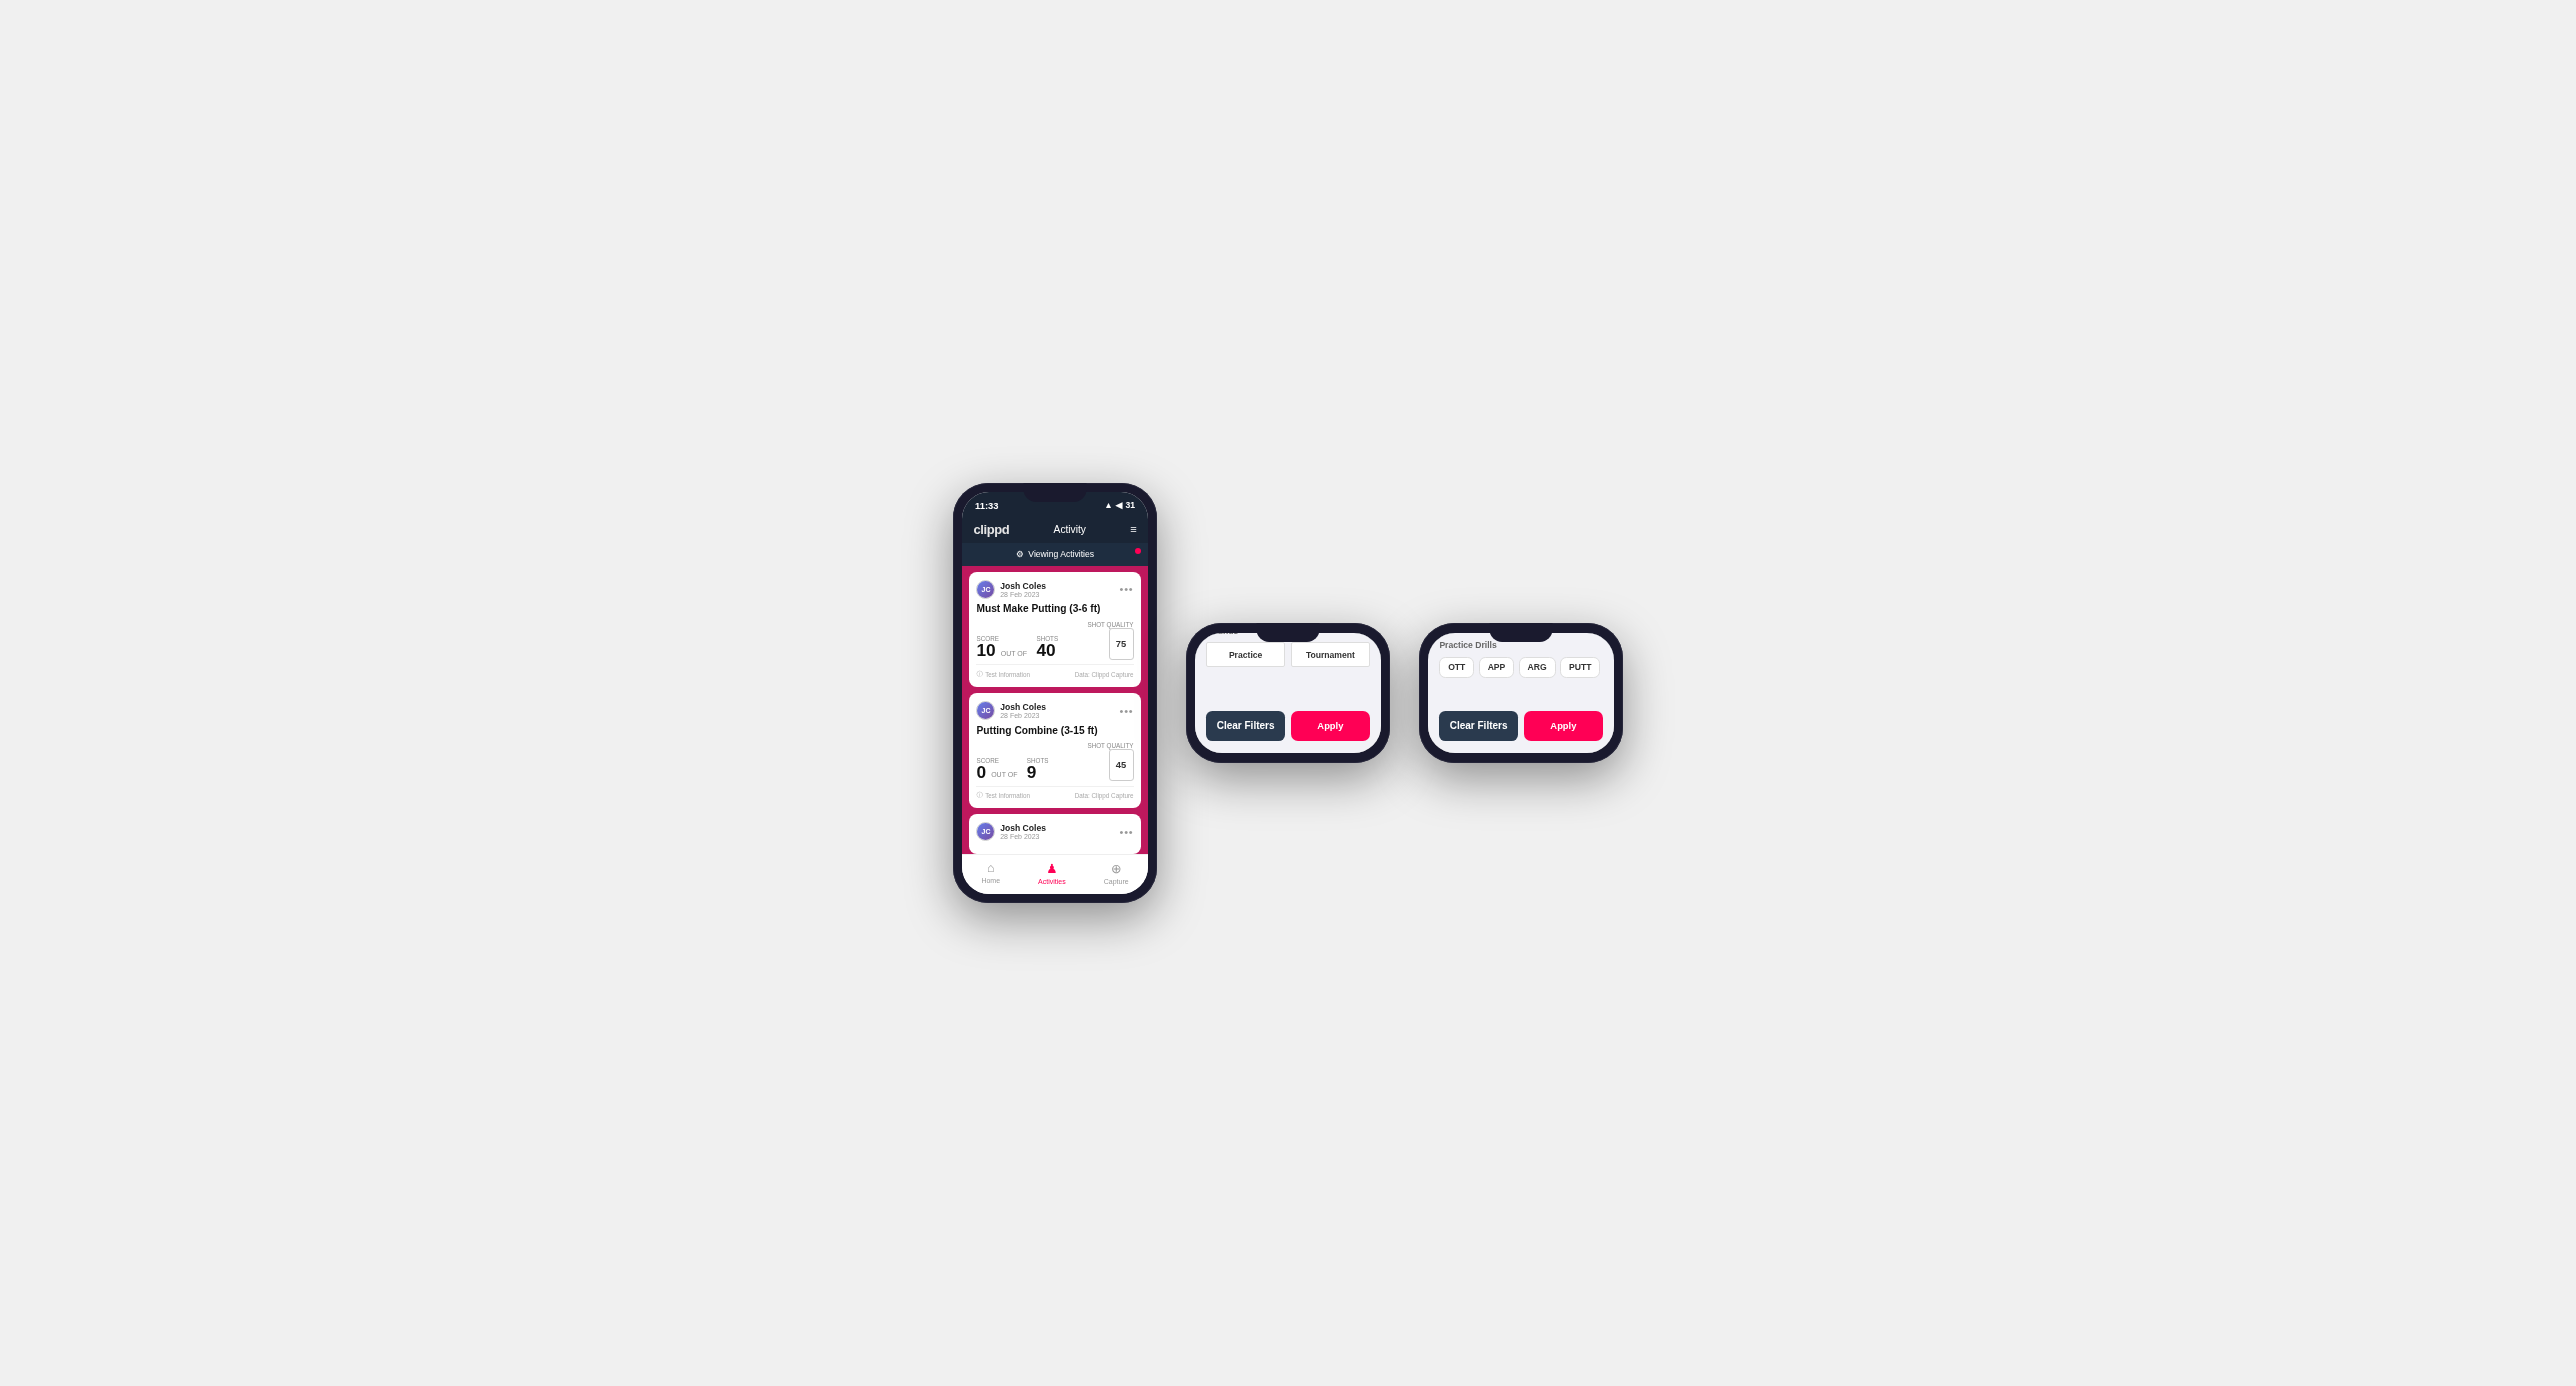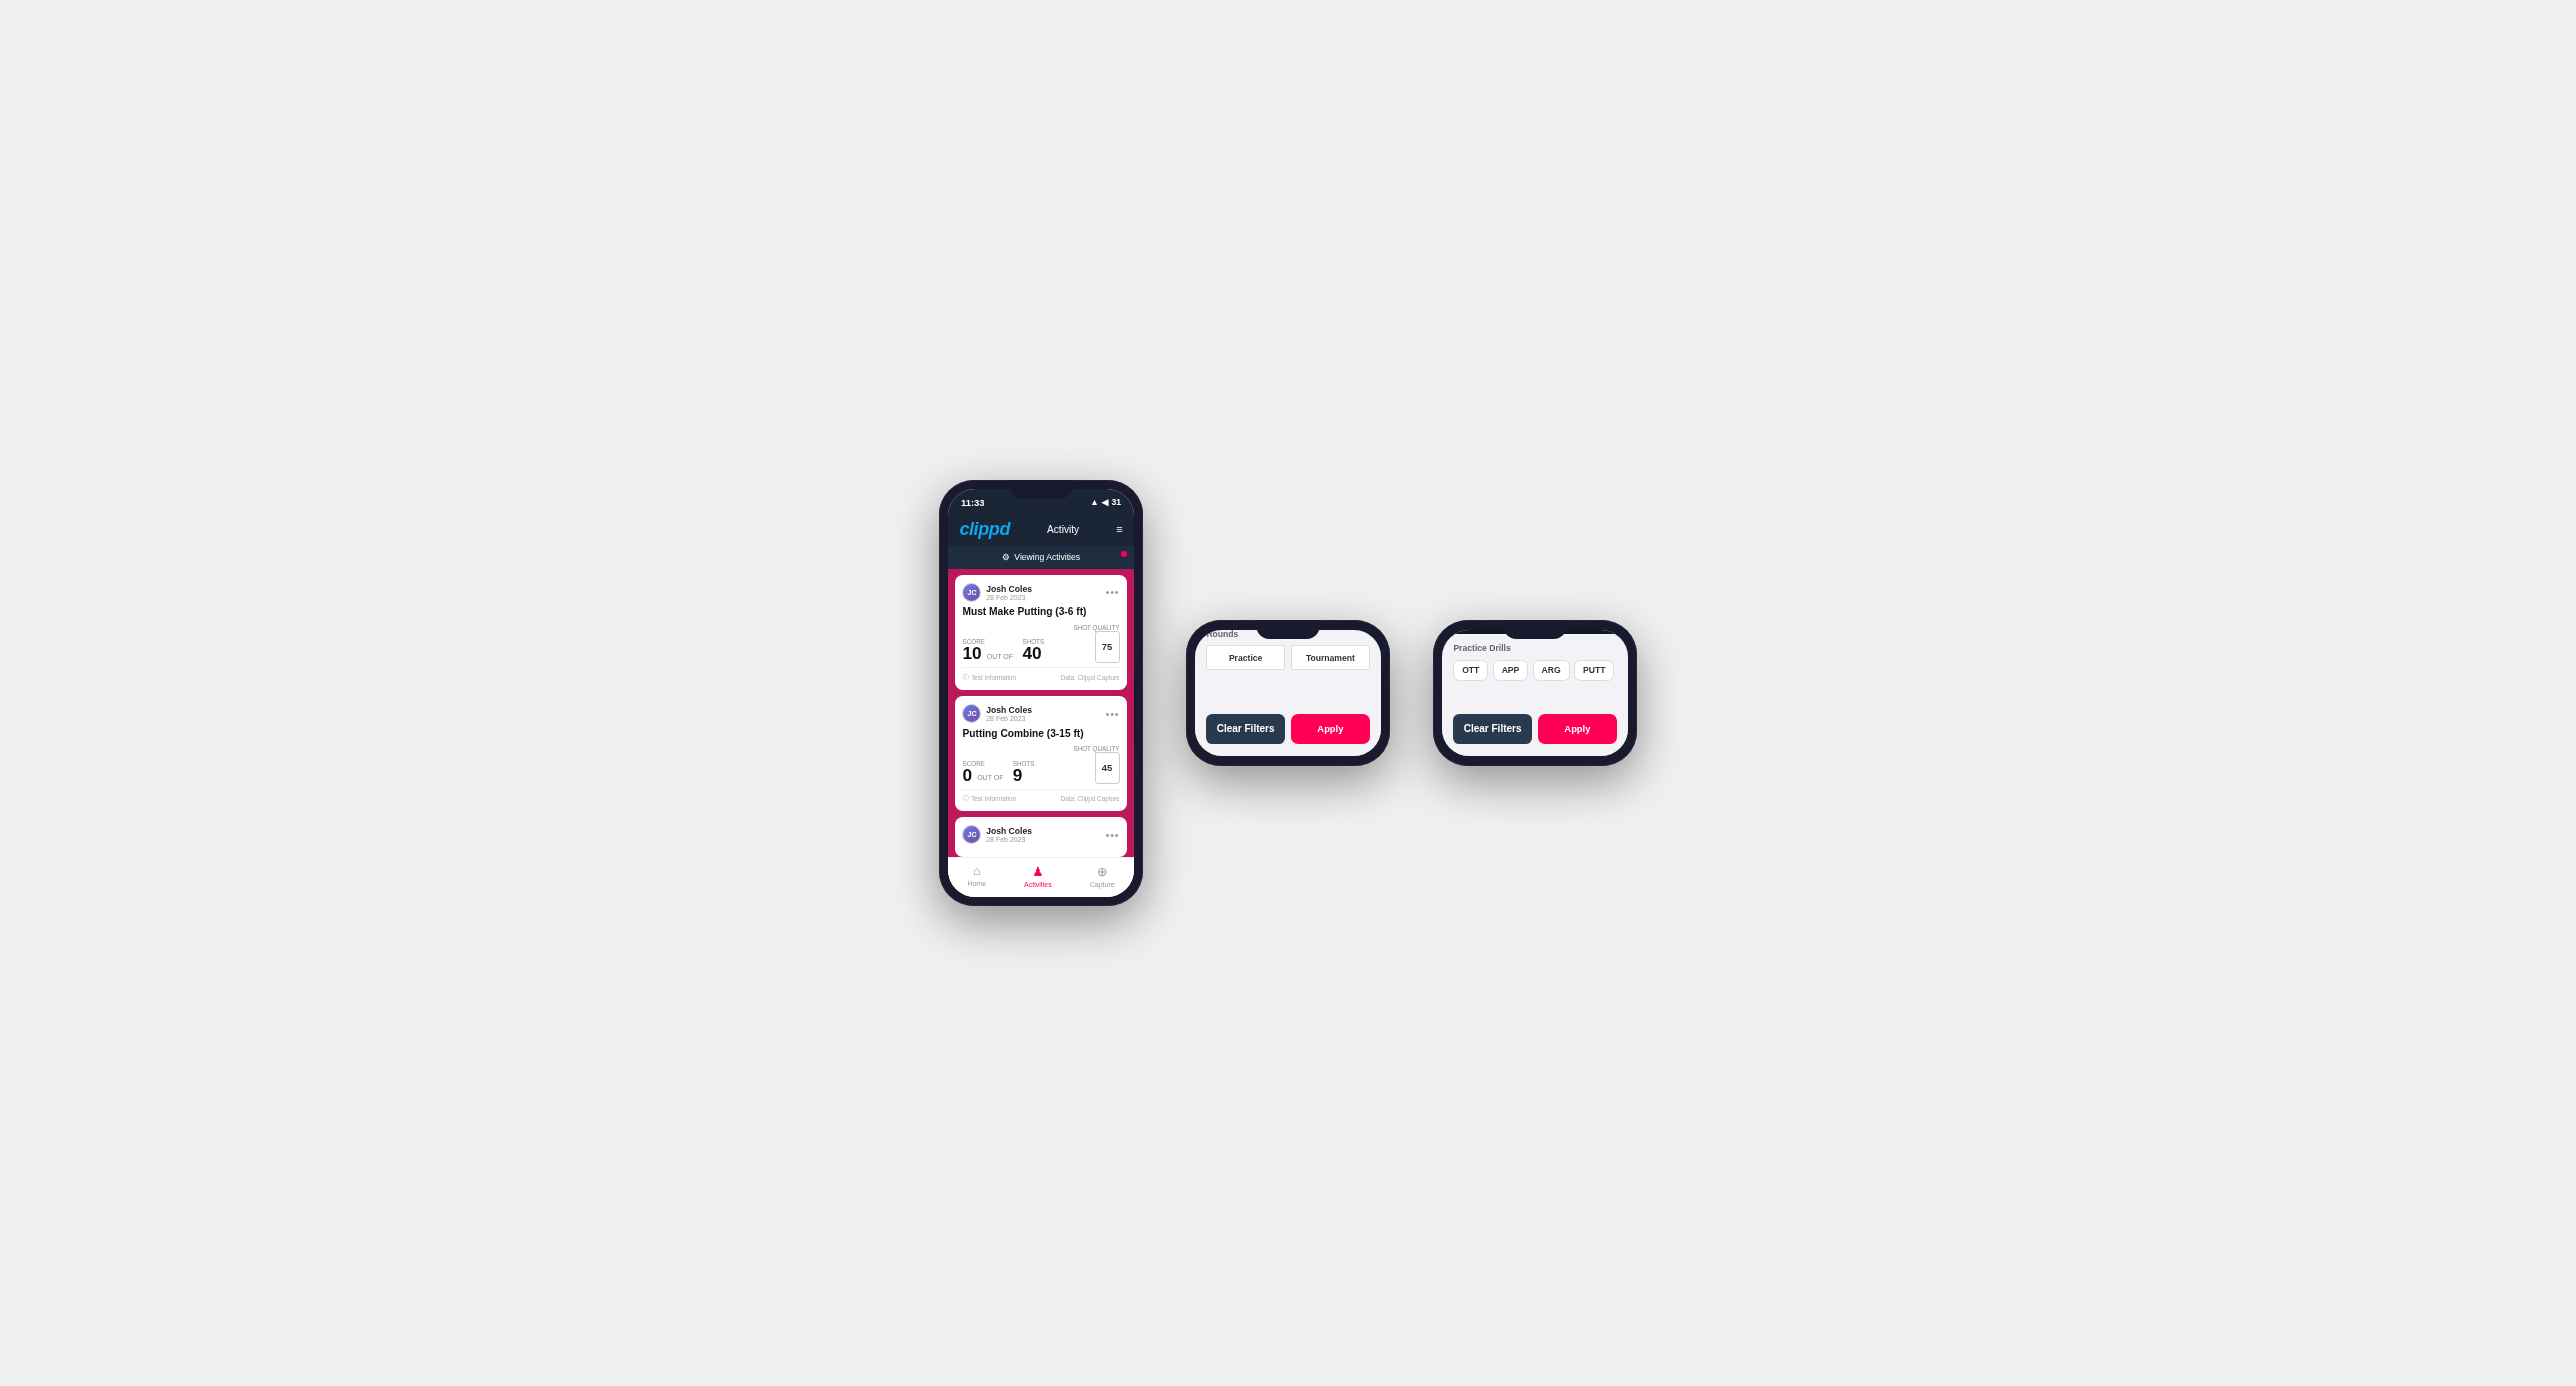--- a/index.html
+++ b/index.html
@@ -6,21 +6,21 @@
     body {
       background: #f0f0f0;
       display: flex;
       justify-content: center;
       align-items: center;
       min-height: 100vh;
       font-family: -apple-system, BlinkMacSystemFont, 'Segoe UI', sans-serif;
     }
     .scene {
       display: flex;
-      gap: 43px;
+      gap: 29px;
       align-items: center;
       padding: 47px;
     }
     
     .phone {
       width: 204px;
       background: #1a1a2e;
       border-radius: 35px;
       padding: 9.4px;
       box-shadow: 0 15.7px 47px rgba(0,0,0,0.4), inset 0 0 0 0.8px #2a2a3e;
@@ -58,24 +58,23 @@
     }
     
     .nav-bar {
       background: #1a2535;
       display: flex;
       justify-content: space-between;
       align-items: center;
       padding: 6.3px 11px;
     }
     .nav-logo {
-      color: #0ea5e9;
+      color: #e5e5e5;
       font-weight: 800;
-      font-size: 18px;
-      font-style: italic;
+      font-size: 13px;
       letter-spacing: -0.4px;
     }
     .nav-title {
       color: #fff;
       font-size: 10.2px;
       font-weight: 500;
     }
     .nav-menu {
       color: #fff;
       font-size: 11px;

